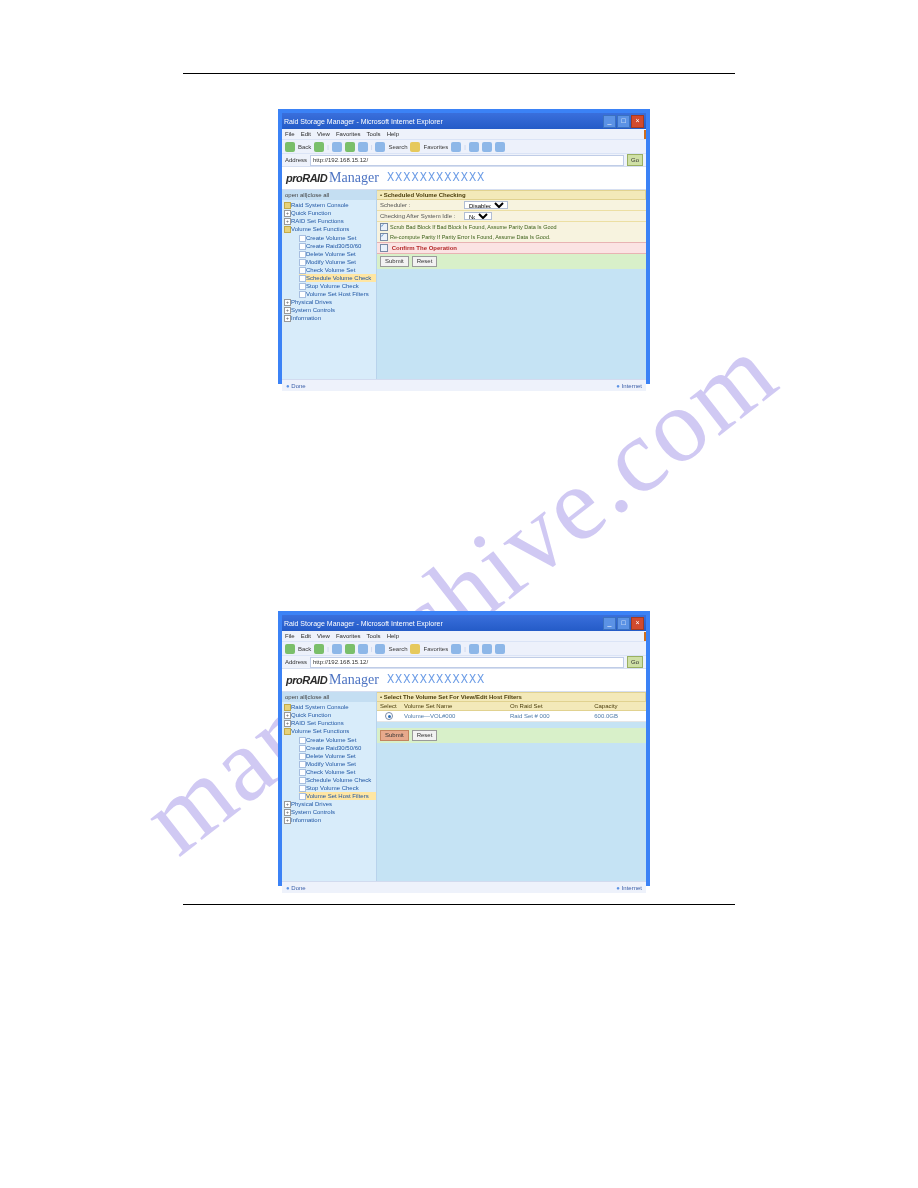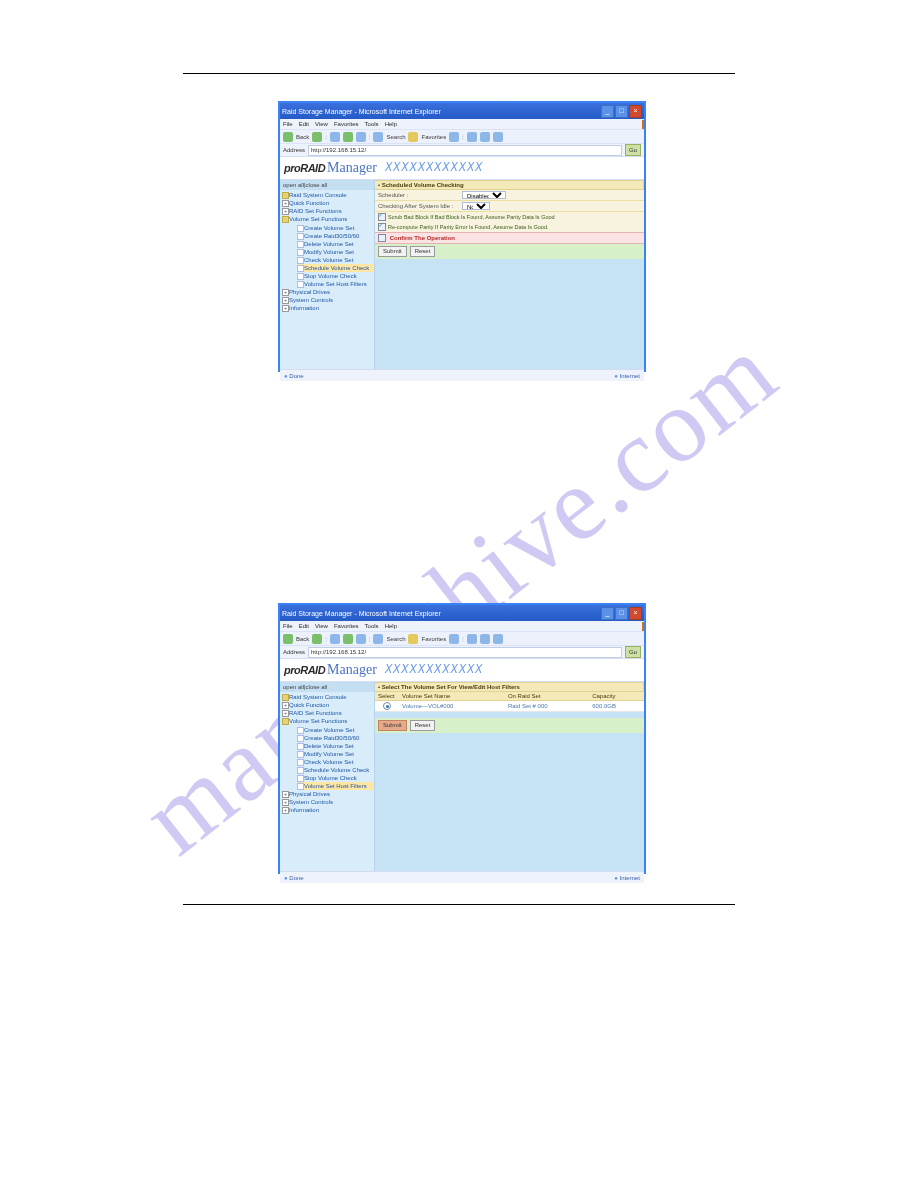--- a/index.html
+++ b/index.html
@@ -1,39 +1,39 @@
 <!DOCTYPE html>
 <html><head>
 <meta charset="utf-8">
 <style>
   body { margin: 0; background: #fff; font-family: Arial, Helvetica, sans-serif; font-size: 10px; color: #333; width: 918px; }
   .page { width: 918px; height: 1188px; position: relative; }
   .content-frame { position: absolute; left: 183px; top: 73px; width: 552px; height: 830px; border-top: 1px solid #000; border-bottom: 1px solid #000; }
   .watermark { position: absolute; left: 50%; top: 50%; transform: translate(-50%, -50%) rotate(-38deg); font-size: 105px; color: rgba(120,100,220,0.35); pointer-events: none; font-family: Georgia, serif; letter-spacing: 2px; }
-  .shot { position: absolute; left: 95px; width: 364px; border: 2px solid #3b82f6; box-shadow: 0 0 0 1px #c8e0ff inset; }
+  .shot { position: absolute; left: 95px; width: 364px; border: 4px solid #3b82f6; box-shadow: 0 0 0 1px #c8e0ff inset; margin-top: 8px; }
   .shot1 { top: 27px; height: 267px; }
   .shot2 { top: 529px; height: 267px; }
   .titlebar { height: 16px; background: linear-gradient(#3a6fdc, #245bc7); color:#fff; font-size:7px; display:flex; align-items:center; justify-content:space-between; padding:0 2px; }
   .titlebar .right { display:flex; gap:1px; }
   .winbtn { width:11px; height:11px; background:#d24a2e; border:1px solid #a53b20; font-size:7px; line-height:9px; text-align:center; color:#fff; }
   .winbtn.min, .winbtn.max { background:#5b92e5; border-color:#3b71c0; }
   .winbtn.logo { background:#ef7f2c; border-color:#cf6f1c; }
   .menubar { height:10px; background:#eef2fb; color:#2b2b2b; font-size:6px; display:flex; align-items:center; gap:6px; padding-left:3px; }
   .toolbar { height:13px; background:#edf1fb; display:flex; align-items:center; gap:3px; font-size:6px; padding-left:3px; color:#3b3b3b; border-top:1px solid #dbe4f6; }
   .toolbar .sep { color:#bcc9e6; }
   .ticon { width:10px; height:10px; border-radius:2px; background:#8db7e8; }
   .ticon.green { background:#7abf6a; }
   .ticon.star { background:#e6c95c; }
   .addrbar { height:12px; background:#eef2fb; display:flex; align-items:center; font-size:6px; gap:3px; padding:0 3px; border-top:1px solid #dbe4f6; }
   .addrbar .field { flex:1; background:#fff; border:1px solid #c0cde7; height:9px; line-height:9px; padding-left:2px; color:#333; }
   .addrbar .gobtn { background:#cfe0a5; border:1px solid #9ab062; padding:0 3px; height:10px; line-height:10px; }
   .logobar { height:22px; background:#fff; display:flex; align-items:center; padding-left:4px; border-top:1px solid #d6dff1; border-bottom:1px solid #d6dff1; }
   .logobar .proraid { font-size:11px; font-weight:bold; color:#2b2b2b; font-style:italic; letter-spacing:-0.5px; }
   .logobar .manager { font-family: 'Brush Script MT', cursive; font-size:14px; color:#4c73c2; margin:0 8px 0 2px; }
-  .logobar .xs { font-family: 'Courier New', monospace; font-size:12px; color:#6d9de6; font-style:italic; letter-spacing:1px; }
+  .logobar .xs { font-family: 'Courier New', monospace; font-size:12px; color:#6d9de6; letter-spacing:1px; }
   .body { display:flex; height: calc(100% - 78px); }
   .sidebar { width:94px; background:#d8ecfa; border-right:1px solid #b8d3ec; font-size:6px; color:#2157a4; }
   .sidebar .sbtop { background:#c4def2; height:10px; font-size:6px; color:#444; padding-left:3px; line-height:10px; }
   .sidebar ul { list-style:none; margin:0; padding:1px 0 0 2px; }
   .sidebar li { padding-left:7px; position:relative; line-height:8px; }
   .sidebar li::before { content:""; width:5px; height:5px; background:#e6d27a; border:1px solid #c3aa48; position:absolute; left:0; top:1px; }
   .sidebar li.doc::before { background:#fff; border-color:#a8bfe0; }
   .sidebar li.plus::before { content:"+"; font-size:5px; line-height:5px; text-align:center; color:#555; background:#fff; border-color:#999; }
   .sidebar .sel { background:#ffe6a3; }
   .sidebar ul ul { padding-left:8px; }

